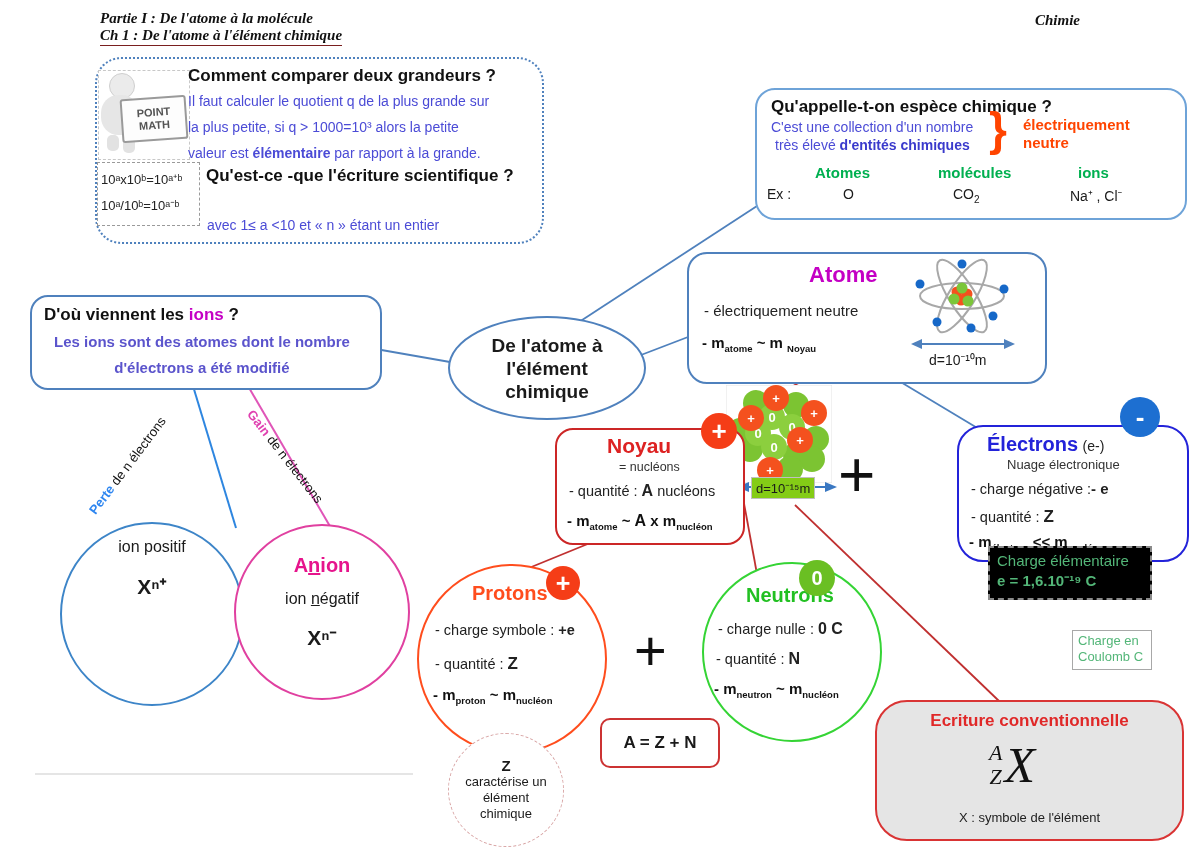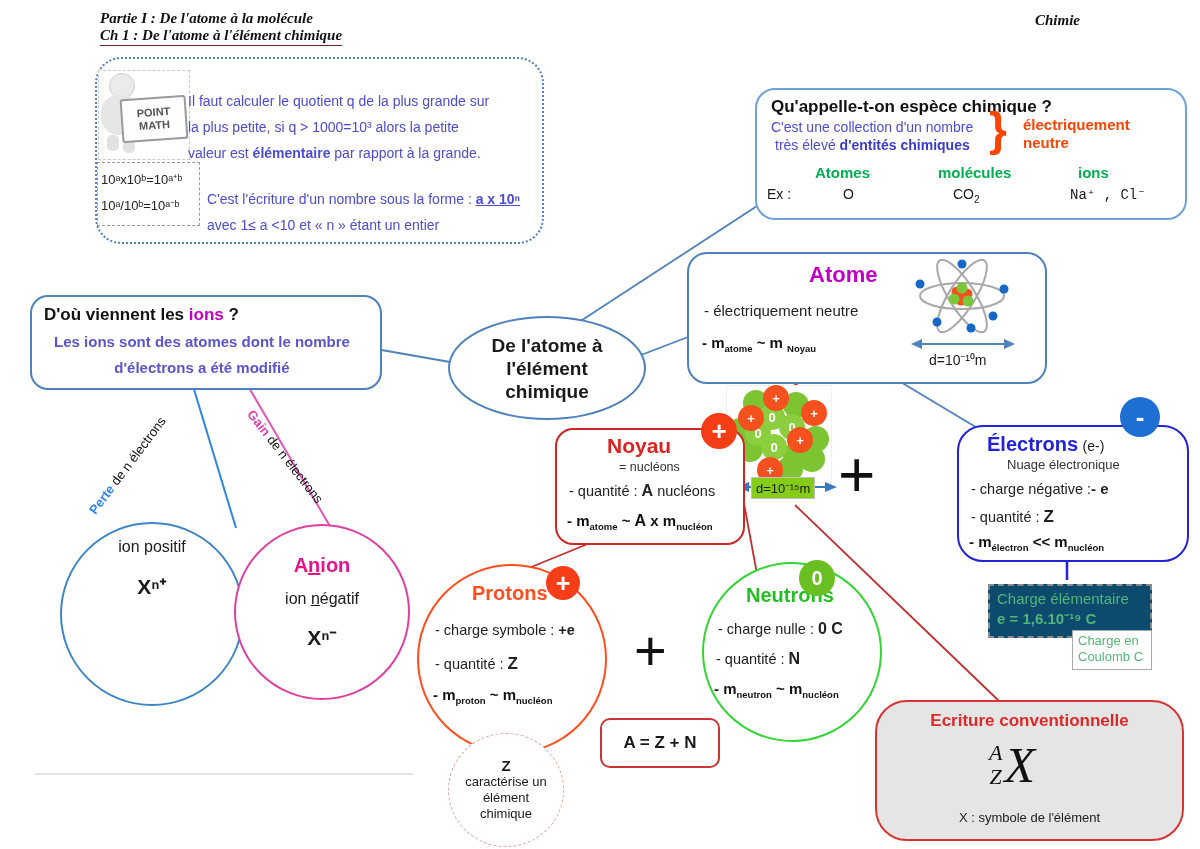--- a/index.html
+++ b/index.html
@@ -69,48 +69,49 @@
     <div class="abs" style="left:10px;top:2px;width:24px;height:24px;border-radius:50%;background:#ebebeb;border:1px solid #cfcfcf;"></div>
     <div class="abs" style="left:2px;top:24px;width:38px;height:40px;border-radius:45%;background:#e6e6e6;"></div>
     <div class="abs" style="left:8px;top:64px;width:12px;height:16px;border-radius:5px;background:#e2e2e2;"></div>
     <div class="abs" style="left:24px;top:66px;width:12px;height:16px;border-radius:5px;background:#e2e2e2;"></div>
     <div class="abs" style="left:22px;top:26px;width:62px;height:40px;background:#fdfdfd;border:2px solid #9a9a9a;border-radius:3px;transform:rotate(-4deg);display:flex;flex-direction:column;align-items:center;justify-content:center;font-weight:bold;font-size:11px;color:#555;line-height:13px;">
       <span>POINT</span>
       <span>MATH</span>
     </div>
   </div>
 
+  <div class="abs q-title nowrap" style="left:188px;top:66px;">Comment comparer deux grandeurs ?</div>
   <div class="abs blue-txt nowrap" style="left:188px;top:93px;">Il faut calculer le quotient q de la plus grande sur</div>
   <div class="abs blue-txt nowrap" style="left:188px;top:119px;">la plus petite, si q &gt; 1000=10³ alors la petite</div>
   <div class="abs blue-txt nowrap" style="left:188px;top:145px;"><span>valeur est </span><span class="bold">élémentaire</span><span> par rapport à la grande.</span></div>
 
   <div class="abs dash-box" style="left:97px;top:162px;width:101px;height:62px;">
     <div class="rule-txt nowrap" style="margin:7px 0 0 3px;">10ᵃx10ᵇ=10ᵃ⁺ᵇ</div>
     <div class="rule-txt nowrap" style="margin:8px 0 0 3px;">10ᵃ/10ᵇ=10ᵃ⁻ᵇ</div>
   </div>
 
-  <div class="abs blue-txt nowrap" style="left:207px;top:191px;"><span>C'est l'écriture d'un nombre sous la forme : </span><span class="bold" style="text-decoration:underline;">a x 10ⁿ</span></div>
+  <div class="abs q-title nowrap" style="left:206px;top:166px;">Qu'est-ce -que l'écriture scientifique ?</div>
   <div class="abs blue-txt nowrap" style="left:207px;top:217px;">avec  1≤ a &lt;10  et « n » étant un entier</div>
 
   <div class="abs node" style="left:755px;top:88px;width:420px;height:128px;border-color:#6ea3d8;">
     <div class="abs q-title nowrap" style="left:14px;top:7px;">Qu'appelle-t-on espèce chimique ?</div>
     <div class="abs blue-txt nowrap" style="left:14px;top:29px;">C'est une collection d'un nombre</div>
     <div class="abs blue-txt nowrap" style="left:18px;top:47px;"><span>très élevé </span><span class="bold" style="color:#3a3acc;">d'entités chimiques</span></div>
     <div class="abs" style="left:232px;top:12px;font-size:46px;font-weight:bold;color:#ff4400;">}</div>
     <div class="abs bold nowrap" style="left:266px;top:26px;font-size:15px;color:#ff4400;line-height:18px;">
       <div>électriquement</div>
         <div>neutre</div>
     </div>
     <div class="abs grn nowrap" style="left:58px;top:74px;font-size:15px;">Atomes</div>
     <div class="abs grn nowrap" style="left:181px;top:74px;font-size:15px;">molécules</div>
     <div class="abs grn nowrap" style="left:321px;top:74px;font-size:15px;">ions</div>
     <div class="abs nowrap" style="left:10px;top:96px;font-size:14px;">Ex :</div>
     <div class="abs nowrap" style="left:86px;top:96px;font-size:14px;">O</div>
     <div class="abs nowrap" style="left:196px;top:96px;font-size:14px;"><span>CO</span><span style="font-size:10px;vertical-align:-4px;">2</span></div>
-    <div class="abs nowrap" style="left:313px;top:96px;font-size:14px;font-family:Liberation Mono, monospace;">Na⁺ , Cl⁻</div>
+    <div class="abs nowrap" style="left:313px;top:96px;font-size:14px;">Na⁺ , Cl⁻</div>
   </div>
 
   <div class="abs" style="left:448px;top:316px;width:194px;height:100px;border:2px solid #4f81bd;border-radius:50%;background:#fff;display:flex;flex-direction:column;align-items:center;justify-content:center;font-weight:bold;font-size:19px;line-height:23px;text-align:center;">
     <div>De l'atome à</div>
     <div>l'élément</div>
     <div>chimique</div>
   </div>
 
   <div class="abs node" style="left:30px;top:295px;width:340px;height:91px;border-radius:18px;">
     <div class="abs q-title nowrap" style="left:12px;top:8px;"><span>D'où viennent les </span><span class="magenta">ions</span><span> ?</span></div>
@@ -203,21 +204,21 @@
 
   <div class="abs" style="left:957px;top:425px;width:228px;height:133px;background:#fff;border:2.5px solid #2323d9;border-radius:26px;">
     <div class="abs nowrap" style="left:28px;top:6px;"><span class="bold" style="font-size:20px;color:#2323d9;">Électrons</span> <span style="font-size:14px;color:#222;">(e-)</span></div>
     <div class="abs nowrap" style="left:48px;top:30px;font-size:13px;color:#333;">Nuage électronique</div>
     <div class="abs item nowrap" style="left:12px;top:53px;"><span>- charge négative :</span><span class="bold" style="font-size:15px;">- e</span></div>
     <div class="abs item nowrap" style="left:12px;top:80px;"><span>- quantité : </span><span class="bold" style="font-size:17px;">Z</span></div>
     <div class="abs formula nowrap" style="left:10px;top:106px;"><span>- m</span><span class="sub">électron</span><span> &lt;&lt; m</span><span class="sub">nucléon</span></div>
   </div>
   <div class="abs badge" style="left:1120px;top:397px;width:40px;height:40px;background:#1d6fd1;font-size:26px;">-</div>
 
-  <div class="abs" style="left:988px;top:546px;width:160px;height:50px;border:2px dashed #8a8a8a;background:#0c4a6e;margin-top:38px;">
+  <div class="abs" style="left:988px;top:546px;width:160px;height:50px;border:2px dashed #8a8a8a;background:#000000;">
     <div class="nowrap" style="margin:4px 0 0 7px;font-size:15px;color:#53b678;">Charge élémentaire</div>
     <div class="nowrap bold" style="margin:1px 0 0 7px;font-size:15px;color:#53b678;">e = 1,6.10⁻¹⁹ C</div>
   </div>
   <div class="abs" style="left:1072px;top:630px;width:78px;height:38px;border:1px solid #a8a8a8;background:#fff;">
     <div class="nowrap" style="margin:2px 0 0 5px;font-size:13px;color:#53b678;">Charge en</div>
     <div class="nowrap" style="margin:1px 0 0 5px;font-size:13px;color:#53b678;">Coulomb C</div>
   </div>
 
   <div class="abs circle" style="left:417px;top:564px;width:186px;height:186px;border:2px solid #ff4d1d;">
     <div class="abs bold nowrap" style="left:53px;top:16px;font-size:20px;color:#ff4d1d;">Protons</div>

